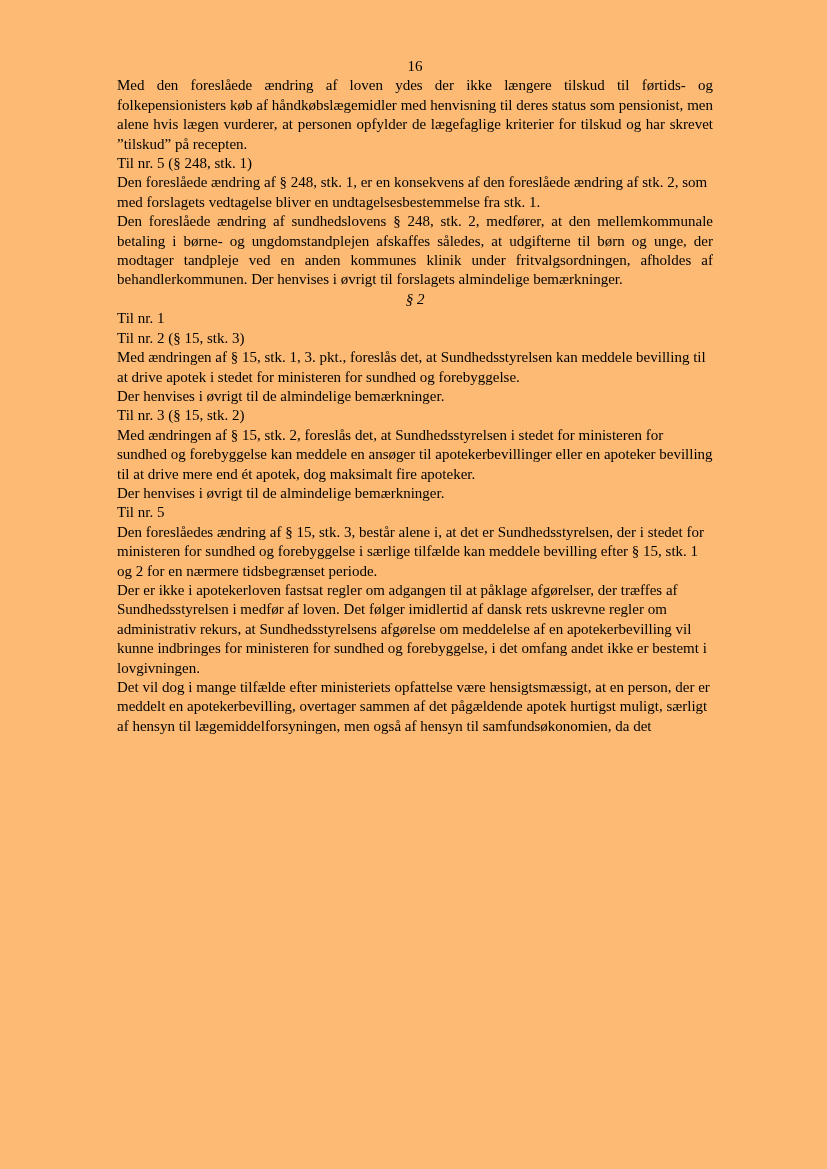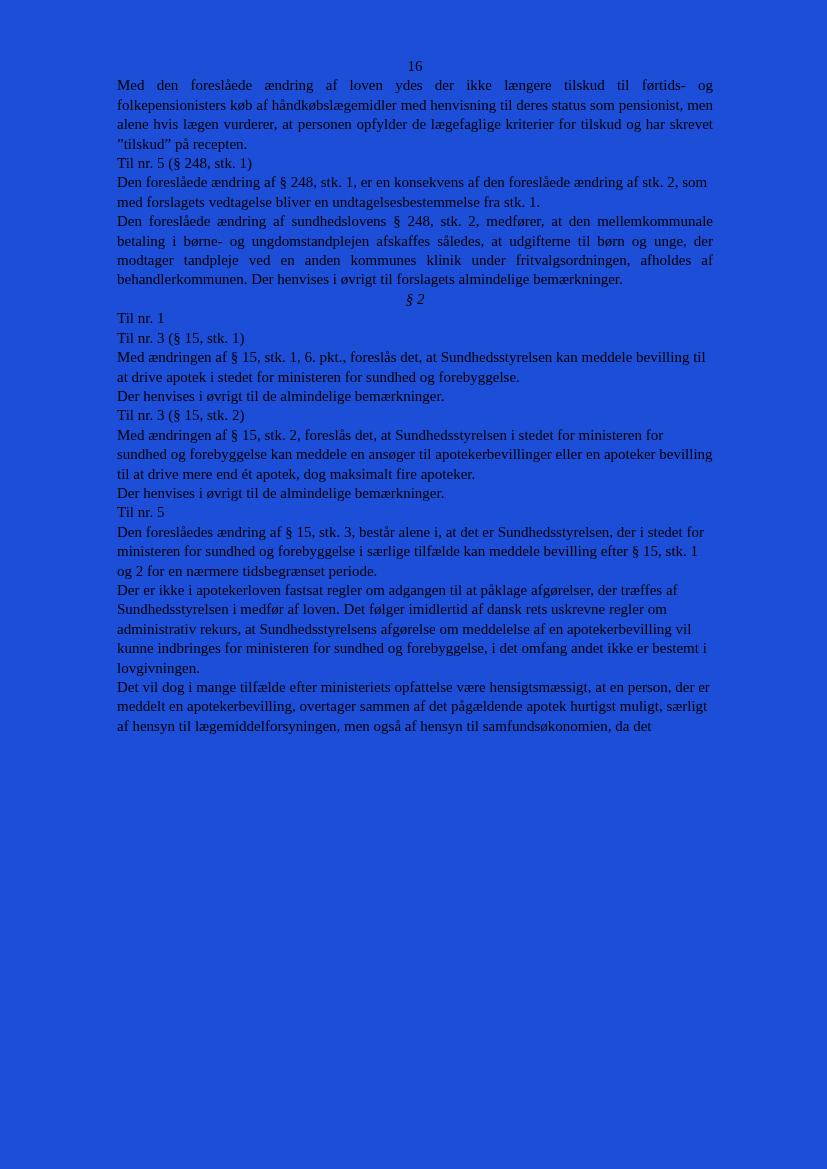--- a/index.html
+++ b/index.html
@@ -5,21 +5,21 @@
   html, body {
     margin: 0;
     padding: 0;
     background: #e9e9e9;
   }
   .doc-page {
     position: relative;
     width: 827px;
     height: 1169px;
     margin: 0;
-    background: #1d4ed8;
+    background: #fdba74;
     color: #000000;
     font-family: "Liberation Serif", "DejaVu Serif", serif;
     font-size: 15px;
     line-height: 19.4px;
     overflow: hidden;
   }
   .content {
     position: absolute;
     left: 117px;
     top: 57px;
@@ -54,22 +54,22 @@
 
     <p class="h">Til nr. 5 (§ 248, stk. 1)</p>
     <p>Den foreslåede ændring af § 248, stk. 1, er en konsekvens af den foreslåede ændring af stk. 2, som med forslagets vedtagelse bliver en undtagelsesbestemmelse fra stk. 1.</p>
 
     <p class="j">Den foreslåede ændring af sundhedslovens § 248, stk. 2, medfører, at den mellemkommunale betaling i børne- og ungdomstandplejen afskaffes således, at udgifterne til børn og unge, der modtager tandpleje ved en anden kommunes klinik under fritvalgsordningen, afholdes af behandlerkommunen. Der henvises i øvrigt til forslagets almindelige bemærkninger.</p>
 
     <div class="sec">§ 2</div>
 
     <p class="h">Til nr. 1</p>
 
-    <p class="h">Til nr. 3 (§ 15, stk. 1)</p>
-    <p>Med ændringen af § 15, stk. 1, 6. pkt., foreslås det, at Sundhedsstyrelsen kan meddele bevilling til at drive apotek i stedet for ministeren for sundhed og forebyggelse.</p>
+    <p class="h">Til nr. 2 (§ 15, stk. 3)</p>
+    <p>Med ændringen af § 15, stk. 1, 3. pkt., foreslås det, at Sundhedsstyrelsen kan meddele bevilling til at drive apotek i stedet for ministeren for sundhed og forebyggelse.</p>
 
     <p class="gap">Der henvises i øvrigt til de almindelige bemærkninger.</p>
 
     <p class="h">Til nr. 3 (§ 15, stk. 2)</p>
     <p>Med ændringen af § 15, stk. 2, foreslås det, at Sundhedsstyrelsen i stedet for ministeren for sundhed og forebyggelse kan meddele en ansøger til apotekerbevillinger eller en apoteker bevilling til at drive mere end ét apotek, dog maksimalt fire apoteker.</p>
 
     <p class="gap">Der henvises i øvrigt til de almindelige bemærkninger.</p>
 
     <p class="h">Til nr. 5</p>
     <p>Den foreslåedes ændring af § 15, stk. 3, består alene i, at det er Sundhedsstyrelsen, der i stedet for ministeren for sundhed og forebyggelse i særlige tilfælde kan meddele bevilling efter § 15, stk. 1 og 2 for en nærmere tidsbegrænset periode.</p>

